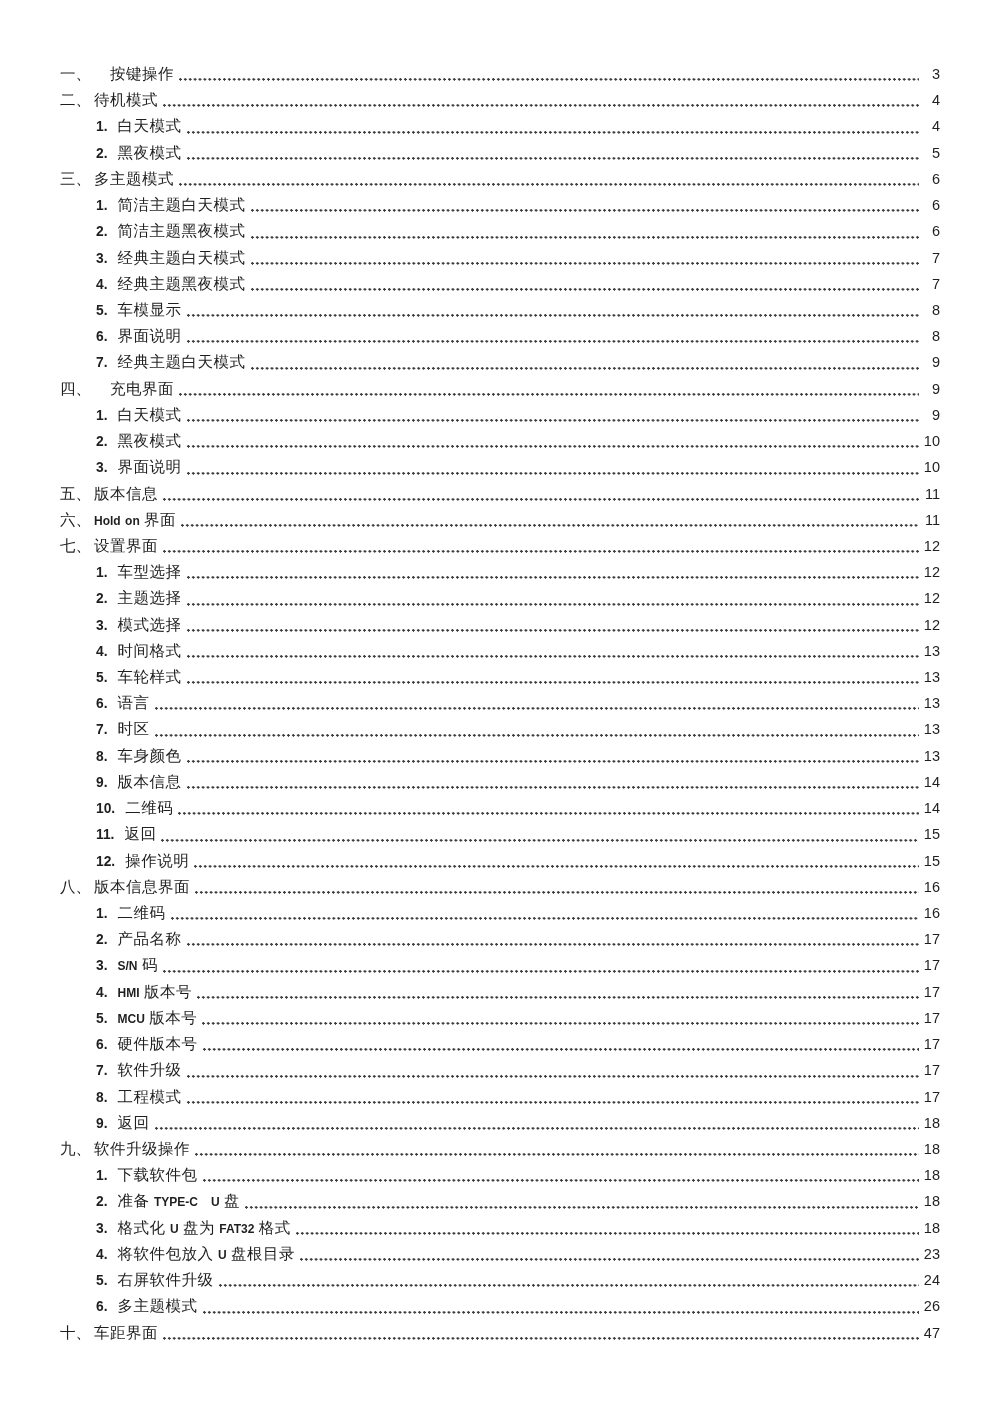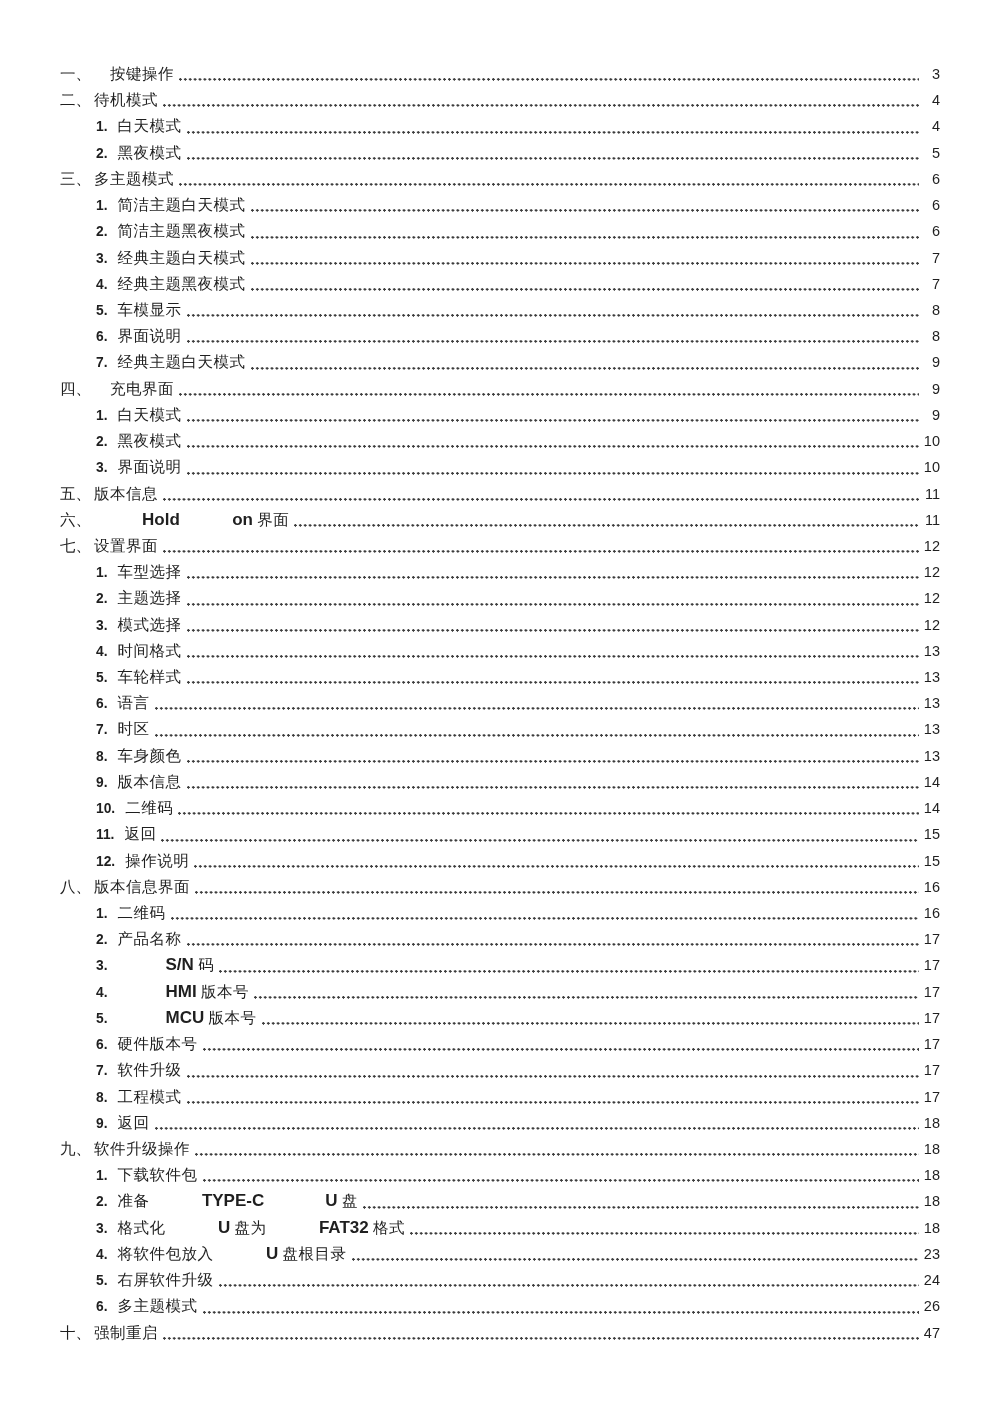--- a/index.html
+++ b/index.html
@@ -36,23 +36,22 @@
   }
   .label{
     flex:none;
     font-family:"Liberation Serif","DejaVu Serif",serif;
     white-space:pre;
     letter-spacing:0.5px;
   }
   .label .lat{
     font-family:"Liberation Sans","DejaVu Sans",sans-serif;
     font-weight:700;
-    font-size:17px;
+    font-size:12px;
     letter-spacing:0;
-    margin-left:48px;
   }
   .leader{
     flex:1;
     align-self:stretch;
     position:relative;
     margin:0 3px 0 5px;
     min-width:12px;
   }
   .leader::after{
     content:"";
@@ -408,18 +407,18 @@
 
   <div class="row l2">
     <span class="num">6.</span>
     <span class="label">多主题模式</span>
     <span class="leader"></span>
     <span class="pg">26</span>
   </div>
 
   <div class="row l1">
     <span class="num">十、</span>
-    <span class="label">强制重启</span>
+    <span class="label">车距界面</span>
     <span class="leader"></span>
     <span class="pg">47</span>
   </div>
 </div>
 </div>
 
 </body></html>

